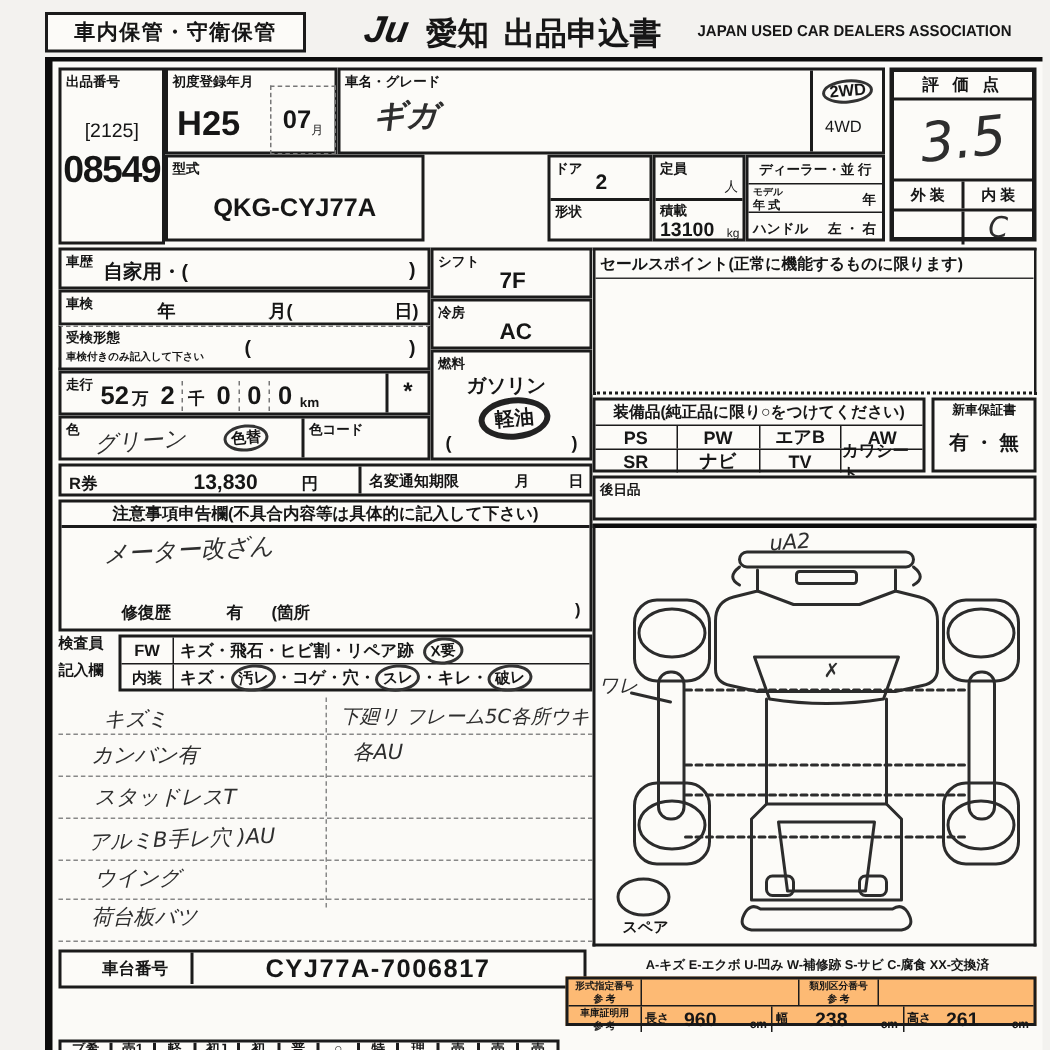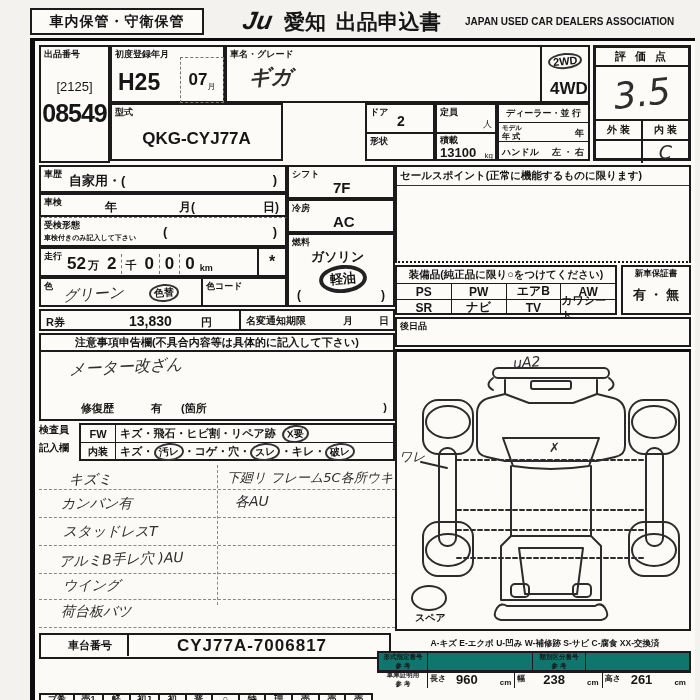--- a/index.html
+++ b/index.html
@@ -46,21 +46,21 @@
       </div>
     </div>
 
     <div class="b" style="left:190px;top:4px;width:365px;height:58px;">
       <div class="lb a" style="left:3px;top:3px;">車名・グレード</div>
       <div class="hand a" style="left:22px;top:16px;font-size:21px;font-weight:bold;">ギガ</div>
       <div class="a" style="left:313px;top:0;width:50px;height:54px;border-left:2px solid #1b1b1b;">
         <div class="a" style="left:6px;top:4px;">
           <span class="oval" style="font-size:11px;font-weight:bold;border-width:2.5px;">2WD</span>
         </div>
-        <div class="a" style="left:8px;top:32px;font-size:17px;font-weight:bold;">4WD</div>
+        <div class="a" style="left:8px;top:32px;font-size:11px;font-weight:normal;">4WD</div>
       </div>
     </div>
 
     <div class="b" style="left:558px;top:4px;width:98px;height:116px;border-width:3px;">
       <div class="ct" style="height:17px;border-bottom:2px solid #1b1b1b;font-size:11px;font-weight:bold;letter-spacing:3px;">評 価 点</div>
       <div class="hand ct" style="height:52px;font-size:36px;transform:rotate(-6deg);">3.5</div>
       <div style="display:flex;height:18px;border-top:2px solid #1b1b1b;">
         <div class="ct" style="flex:1;border-right:2px solid #1b1b1b;font-size:10px;font-weight:bold;">外 装</div>
         <div class="ct" style="flex:1;font-size:10px;font-weight:bold;">内 装</div>
       </div>
@@ -321,21 +321,21 @@
     </div>
 
     <div class="b" style="left:4px;top:592px;width:352px;height:26px;border-width:2.5px;">
       <div class="ct a" style="left:12px;top:0;width:74px;height:21px;border-right:2px solid #1b1b1b;font-size:11px;font-weight:bold;">車台番号</div>
       <div class="ct a" style="left:74px;top:0;width:274px;height:21px;font-size:17px;font-weight:bold;letter-spacing:1px;">CYJ77A-7006817</div>
     </div>
 
 
     <div class="a" style="left:364px;top:597px;width:292px;text-align:center;font-size:8.5px;font-weight:bold;">A-キズ  E-エクボ  U-凹み  W-補修跡  S-サビ  C-腐食  XX-交換済</div>
 
-    <div class="b" style="left:342px;top:610px;width:314px;height:22px;background:#0f766e;">
+    <div class="b" style="left:342px;top:610px;width:314px;height:33px;background:#fdba74;">
       <div style="display:flex;height:17px;border-bottom:1px solid #1b1b1b;">
         <div style="width:48px;border-right:1px solid #1b1b1b;text-align:center;">
           <div style="font-size:6.5px;font-weight:bold;">形式指定番号</div>
           <div style="font-size:6.5px;font-weight:bold;">参 考</div>
         </div>
         <div style="width:104px;border-right:1px solid #1b1b1b;"></div>
         <div style="width:52px;border-right:1px solid #1b1b1b;text-align:center;">
           <div style="font-size:6.5px;font-weight:bold;">類別区分番号</div>
           <div style="font-size:6.5px;font-weight:bold;">参 考</div>
         </div>

